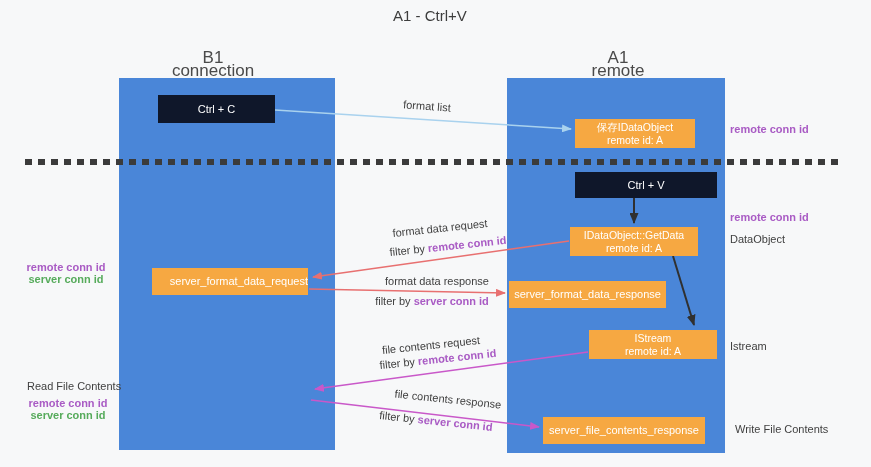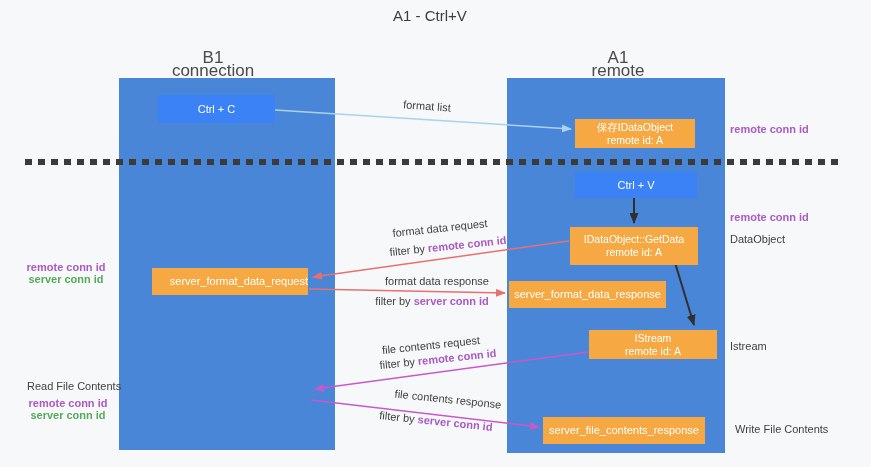--- a/index.html
+++ b/index.html
@@ -13,21 +13,21 @@
   .dashline {
     position:absolute; left:25px; top:159px; width:813px; height:6px;
     background:repeating-linear-gradient(90deg,#3b3b3b 0 7px,transparent 7px 13px);
   }
   .box {
     position:absolute; display:flex; flex-direction:column;
     align-items:center; justify-content:center;
     color:#ffffff; text-align:center; font-size:11px; line-height:13px;
   }
   .box.orange { background:#f6a842; }
-  .box.green  { background:#3b82f6;text-align:center; }
+  .box.green  { background:#0f172a;text-align:center; }
   .box .l2 { font-size:10.5px; }
   .lbl { position:absolute; white-space:nowrap; font-size:11px; color:#3f3f3f; }
   .ctr { text-align:center; }
   .purple { color:#a95bc4; font-weight:bold; }
   .greentxt { color:#56ab5b; font-weight:bold; }
   .hdr { position:absolute; width:120px; text-align:center; font-size:17px; line-height:13px; color:#4a4a4a; }
   .title { position:absolute; left:330px; top:6px; width:200px; text-align:center;
            font-size:15px; line-height:19px; color:#3d3d3d; }
   .rot-up { transform:rotate(-6deg); }
   .rot-dn { transform:rotate(6deg); }
@@ -87,24 +87,24 @@
     <span>Ctrl + C</span>
   </div>
   <div class="box orange" style="left:152px; top:268px; width:156px; height:27px;align-items:flex-end;">
     <span>server_format_data_request</span>
   </div>
 
   <div class="box orange" style="left:575px; top:119px; width:120px; height:29px;">
     <span class="l2">保存IDataObject</span>
     <span class="l2">remote id: A</span>
   </div>
-  <div class="box green" style="left:575px; top:172px; width:122px; height:26px;">
+  <div class="box green" style="left:575px; top:172px; width:142px; height:26px;">
     <span>Ctrl + V</span>
   </div>
-  <div class="box orange" style="left:570px; top:227px; width:128px; height:38px;">
+  <div class="box orange" style="left:570px; top:227px; width:128px; height:29px;">
     <span class="l2">IDataObject::GetData</span>
     <span class="l2">remote id: A</span>
   </div>
   <div class="box orange" style="left:509px; top:281px; width:157px; height:27px;justify-content:center;">
     <span>server_format_data_response</span>
   </div>
   <div class="box orange" style="left:589px; top:330px; width:128px; height:29px;">
     <span class="l2">IStream</span>
     <span class="l2">remote id: A</span>
   </div>

